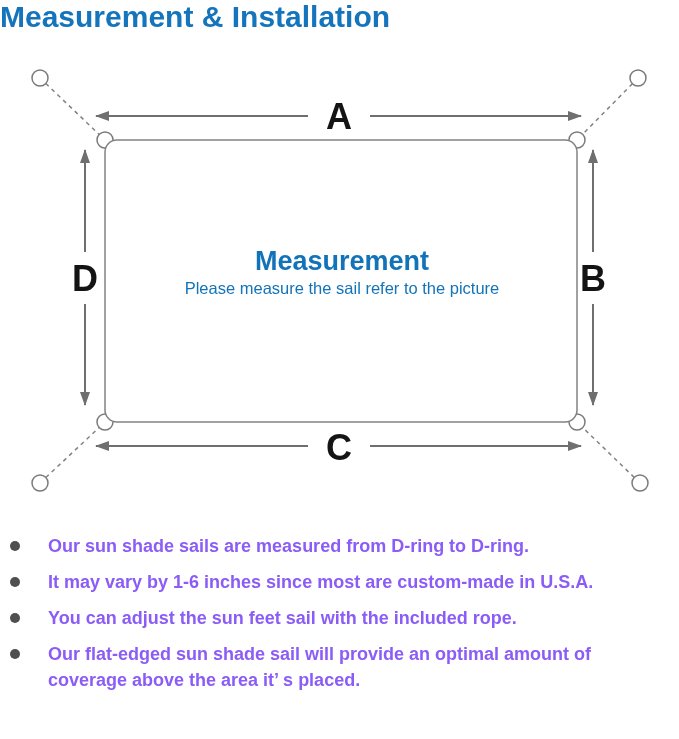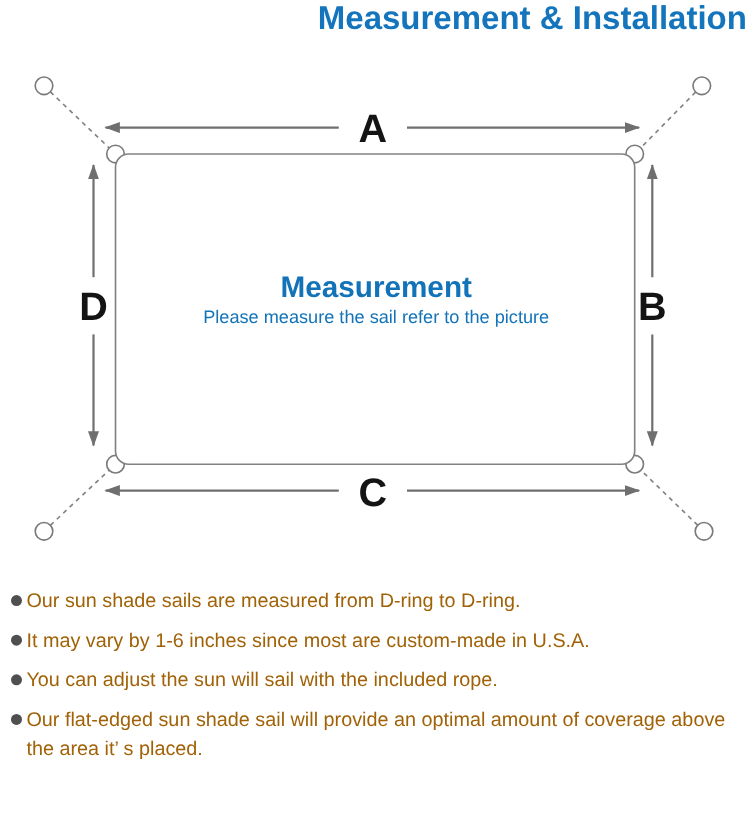--- a/index.html
+++ b/index.html
@@ -14,21 +14,21 @@
     height: 739px;
     background: #ffffff;
     overflow: hidden;
   }
   .page-title {
     position: absolute;
     top: 0px;
     left: 0;
     width: 679px;
     margin: 0;
-    text-align: right;
+    text-align: left;
     font-size: 30px;
     font-weight: 700;
     letter-spacing: 0px;
     color: #1474bc;
   }
   .diagram-svg {
     position: absolute;
     top: 0;
     left: 0;
     width: 679px;
@@ -53,25 +53,26 @@
   }
   .notes {
     position: absolute;
     top: 533px;
     left: 0;
     width: 671px;
     padding-right: 4px;
   }
   .note-item {
     position: relative;
-    padding-left: 24px;
+    padding-left: 48px;
     margin-bottom: 10px;
     font-size: 18px;
     line-height: 26px;
-    color: #a16207;
+    color: #8b5cf6;
+    font-weight: bold;
   }
   .note-bullet {
     position: absolute;
     left: 10px;
     top: 8px;
     width: 10px;
     height: 10px;
     border-radius: 50%;
     background: #4f4f4f;
   }
@@ -141,21 +142,21 @@
       <div class="note-item">
       <span class="note-bullet"></span>
       <span>Our sun shade sails are measured from D-ring to D-ring.</span>
     </div>
       <div class="note-item">
       <span class="note-bullet"></span>
       <span>It may vary by 1-6 inches since most are custom-made in U.S.A.</span>
     </div>
       <div class="note-item">
       <span class="note-bullet"></span>
-      <span>You can adjust the sun will sail with the included rope.</span>
+      <span>You can adjust the sun feet sail with the included rope.</span>
     </div>
       <div class="note-item">
       <span class="note-bullet"></span>
       <span>Our flat-edged sun shade sail will provide an optimal amount of coverage above the area it’ s placed.</span>
     </div>
     </div>
 
 </main>
 
 </body></html>

